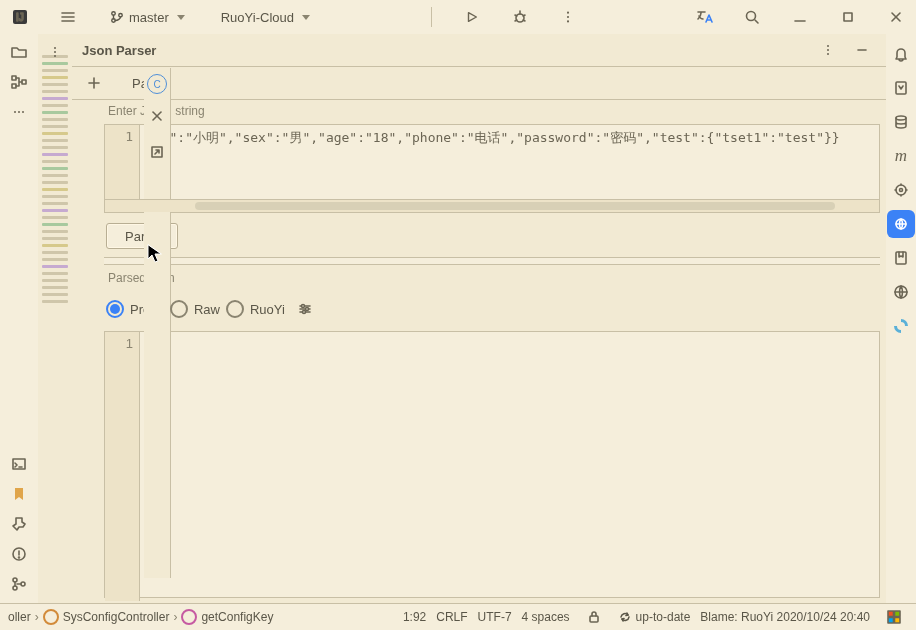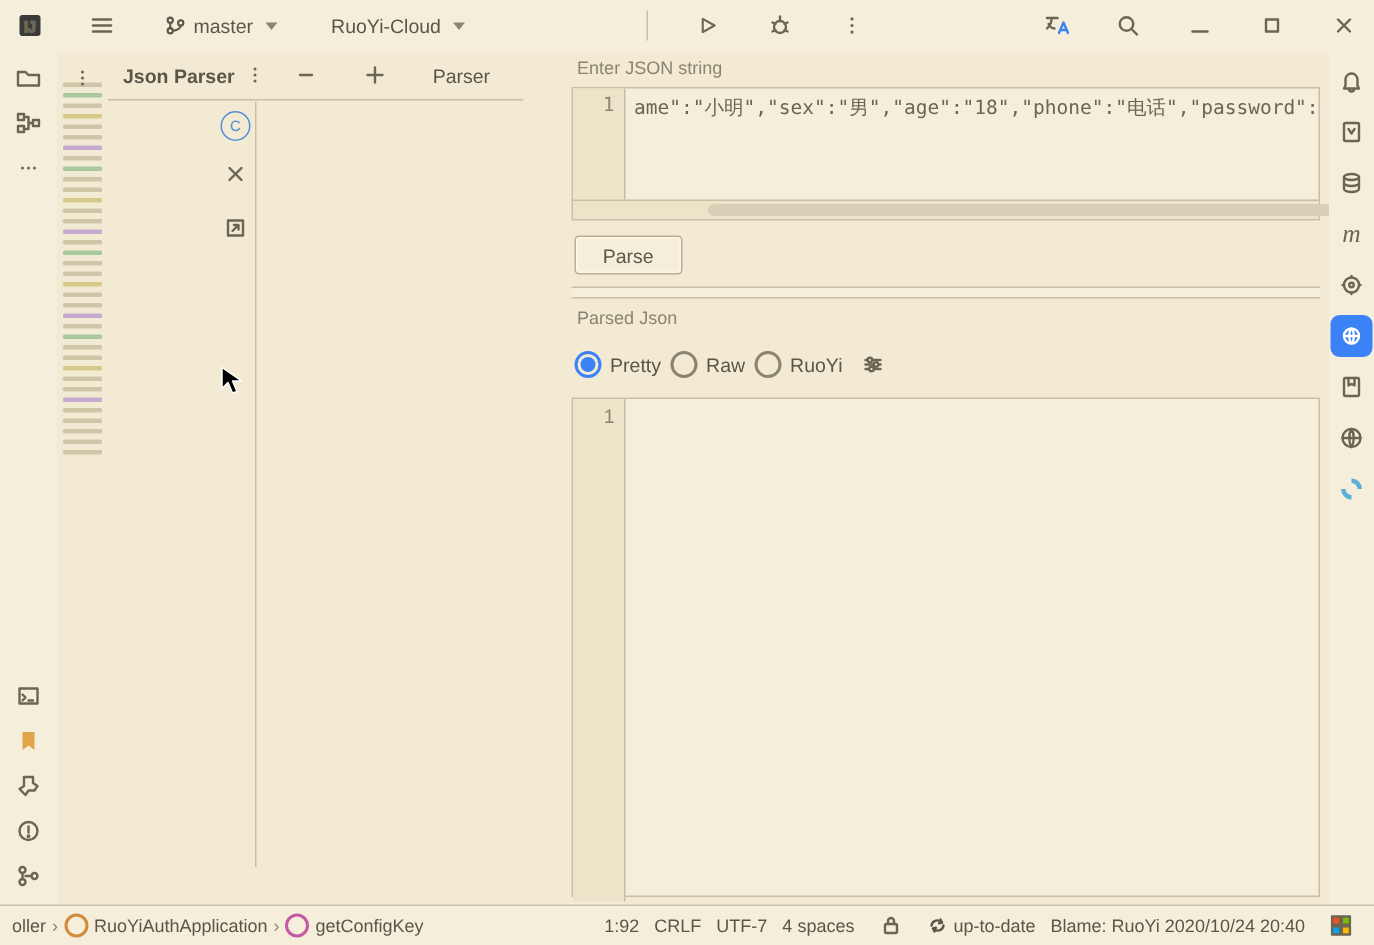--- a/index.html
+++ b/index.html
@@ -63,21 +63,21 @@
   
   .rightstrip{
     position:absolute;top:34px;right:0;bottom:26px;width:30px;
     border-left:1px solid var(--border);background:var(--bg);
     display:flex;flex-direction:column;align-items:center;padding-top:6px;gap:6px;
   }
   
   .main{
     position:absolute;top:34px;left:72px;right:30px;bottom:26px;
     background:var(--bg2);
-    display:flex;
+    display:flex;flex-direction:column;
   }
   .tw-header{
     height:32px;display:flex;align-items:center;padding:0 10px;
     border-bottom:1px solid var(--border);background:var(--bg2);
     font-weight:600;justify-content:space-between;
   }
   .tw-tabs{
     height:32px;display:flex;align-items:center;padding:0 8px;gap:10px;
     border-bottom:1px solid var(--border);background:var(--bg2);
   }
@@ -452,21 +452,21 @@
       <div class="code"></div>
     </div>
   </div>
 </div>
 
 <div class="statusbar">
   <div class="crumb">
     <span>oller</span>
       <span class="rangle">›</span>
     <span class="chip"></span>
-      <span>RuoYiAuthApplication</span>
+      <span>SysConfigController</span>
       <span class="rangle">›</span>
     <span class="chip m"></span>
       <span>getConfigKey</span>
   </div>
   <div class="spacer"></div>
   <span>1:92</span>
   <span>CRLF</span>
   <span>UTF-7</span>
   <span>4 spaces</span>
   <span class="icon-btn">

